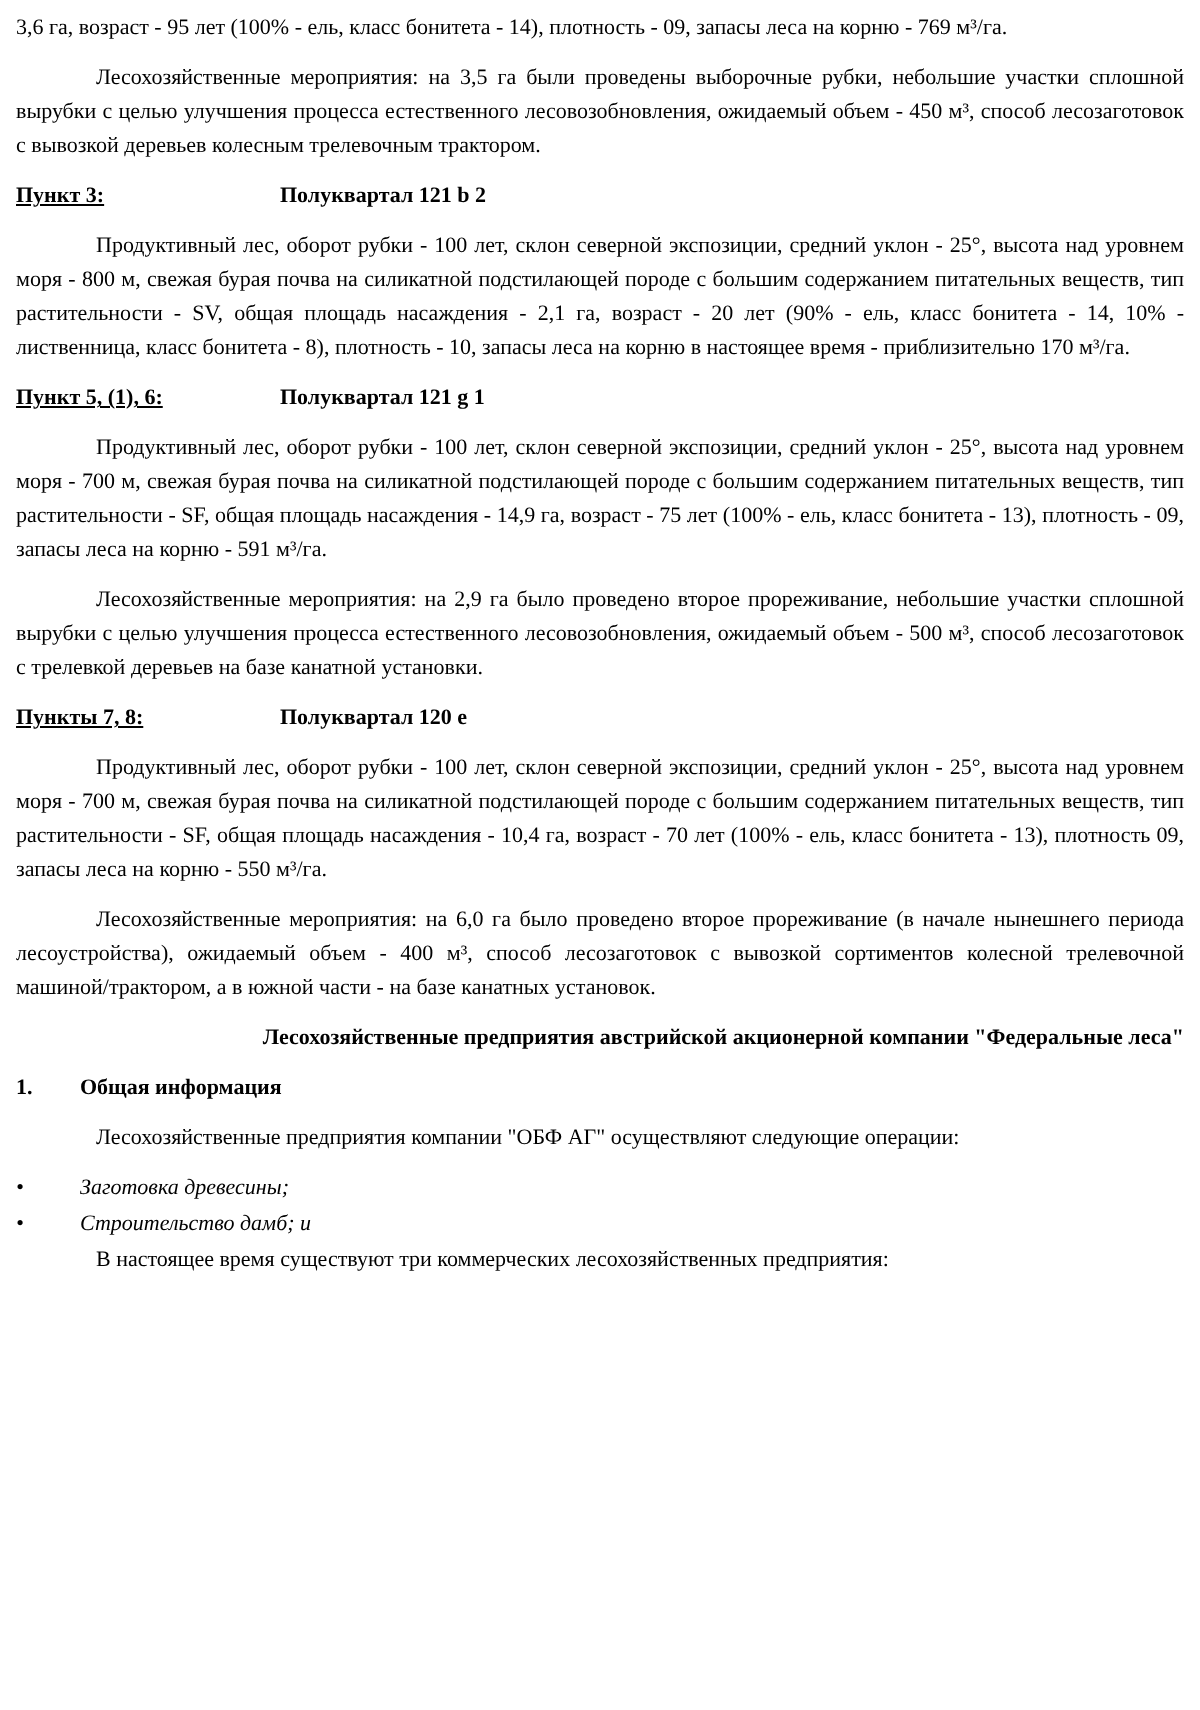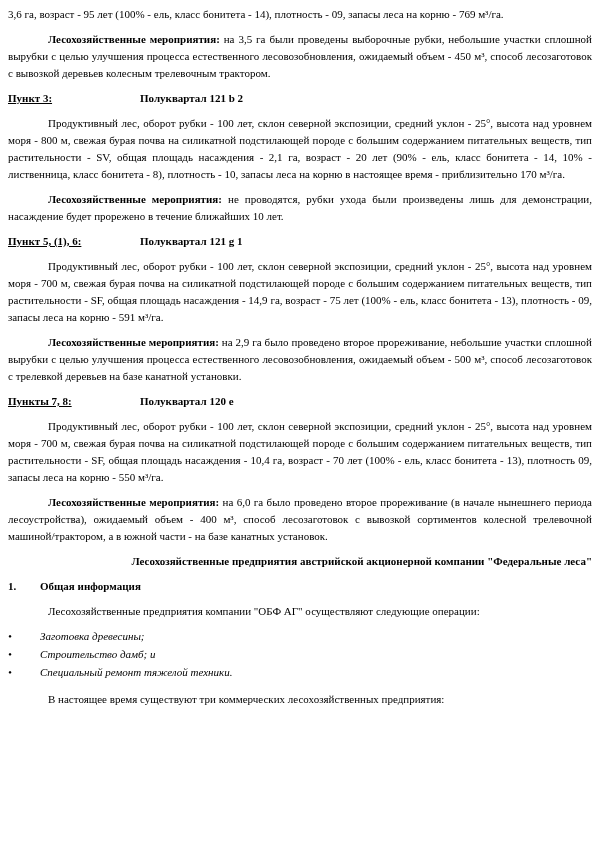--- a/index.html
+++ b/index.html
@@ -14,21 +14,21 @@
   .page {
     padding: 6px 8px 0 8px;
   }
   p {
     margin: 0 0 8px 0;
     font-size: 11px;
     line-height: 17px;
     text-align: justify;
   }
   .indent { text-indent: 40px; }
-  .mlabel { font-weight: bold; }
+  .mlabel { font-weight: normal; }
   .point {
     font-weight: bold;
     margin-top: 4px;
   }
   .plabel {
     display: inline-block;
     width: 132px;
     vertical-align: top;
   }
   .ul { text-decoration: underline; }
@@ -57,21 +57,20 @@
 <div class="page">
 
   <p class="para">3,6 га, возраст - 95 лет (100% - ель, класс бонитета - 14), плотность - 09, запасы леса на корню - 769 м³/га.</p>
 
   <p class="para indent"><b class="mlabel">Лесохозяйственные мероприятия:</b><span> на 3,5 га были проведены выборочные рубки, небольшие участки сплошной вырубки с целью улучшения процесса естественного лесовозобновления, ожидаемый объем - 450 м³, способ лесозаготовок с вывозкой деревьев колесным трелевочным трактором.</span></p>
 
   <p class="point"><span class="plabel"><span class="ul">Пункт 3:</span></span><span>Полуквартал 121 b 2</span></p>
 
   <p class="para indent">Продуктивный лес, оборот рубки - 100 лет, склон северной экспозиции, средний уклон - 25°, высота над уровнем моря - 800 м, свежая бурая почва на силикатной подстилающей породе с большим содержанием питательных веществ, тип растительности - SV, общая площадь насаждения - 2,1 га, возраст - 20 лет (90% - ель, класс бонитета - 14, 10% - лиственница, класс бонитета - 8), плотность - 10, запасы леса на корню в настоящее время - приблизительно 170 м³/га.</p>
 
-  <p class="para indent"><b class="mlabel">Лесохозяйственные мероприятия:</b><span> не проводятся, рубки ухода были произведены лишь для демонстрации, насаждение будет прорежено в течение ближайших 10 лет.</span></p>
 
   <p class="point"><span class="plabel"><span class="ul">Пункт 5, (1), 6:</span></span><span>Полуквартал 121 g 1</span></p>
 
   <p class="para indent">Продуктивный лес, оборот рубки - 100 лет, склон северной экспозиции, средний уклон - 25°, высота над уровнем моря - 700 м, свежая бурая почва на силикатной подстилающей породе с большим содержанием питательных веществ, тип растительности - SF, общая площадь насаждения - 14,9 га, возраст - 75 лет (100% - ель, класс бонитета - 13), плотность - 09, запасы леса на корню - 591 м³/га.</p>
 
   <p class="para indent"><b class="mlabel">Лесохозяйственные мероприятия:</b><span> на 2,9 га было проведено второе прореживание, небольшие участки сплошной вырубки с целью улучшения процесса естественного лесовозобновления, ожидаемый объем - 500 м³, способ лесозаготовок с трелевкой деревьев на базе канатной установки.</span></p>
 
   <p class="point"><span class="plabel"><span class="ul">Пункты 7, 8:</span></span><span>Полуквартал 120 е</span></p>
 
   <p class="para indent">Продуктивный лес, оборот рубки - 100 лет, склон северной экспозиции, средний уклон - 25°, высота над уровнем моря - 700 м, свежая бурая почва на силикатной подстилающей породе с большим содержанием питательных веществ, тип растительности - SF, общая площадь насаждения - 10,4 га, возраст - 70 лет (100% - ель, класс бонитета - 13), плотность 09, запасы леса на корню - 550 м³/га.</p>
@@ -79,17 +78,16 @@
   <p class="para indent"><b class="mlabel">Лесохозяйственные мероприятия:</b><span> на 6,0 га было проведено второе прореживание (в начале нынешнего периода лесоустройства), ожидаемый объем - 400 м³, способ лесозаготовок с вывозкой сортиментов колесной трелевочной машиной/трактором, а в южной части - на базе канатных установок.</span></p>
 
   <p class="section-heading">Лесохозяйственные предприятия австрийской акционерной компании "Федеральные леса"</p>
 
   <p class="numheading"><span class="numlabel">1.</span><span>Общая информация</span></p>
 
   <p class="para indent">Лесохозяйственные предприятия компании "ОБФ АГ" осуществляют следующие операции:</p>
 
   <p class="bullet"><span class="bdot">•</span><span>Заготовка древесины;</span></p>
   <p class="bullet"><span class="bdot">•</span><span>Строительство дамб;  и</span></p>
-  <p class="bullet last"><span class="bdot">•</span><span>Специальный ремонт тяжелой техники.</span></p>
 
   <p class="para indent">В настоящее время существуют три коммерческих лесохозяйственных предприятия:</p>
 
 </div>
 
 </body></html>

